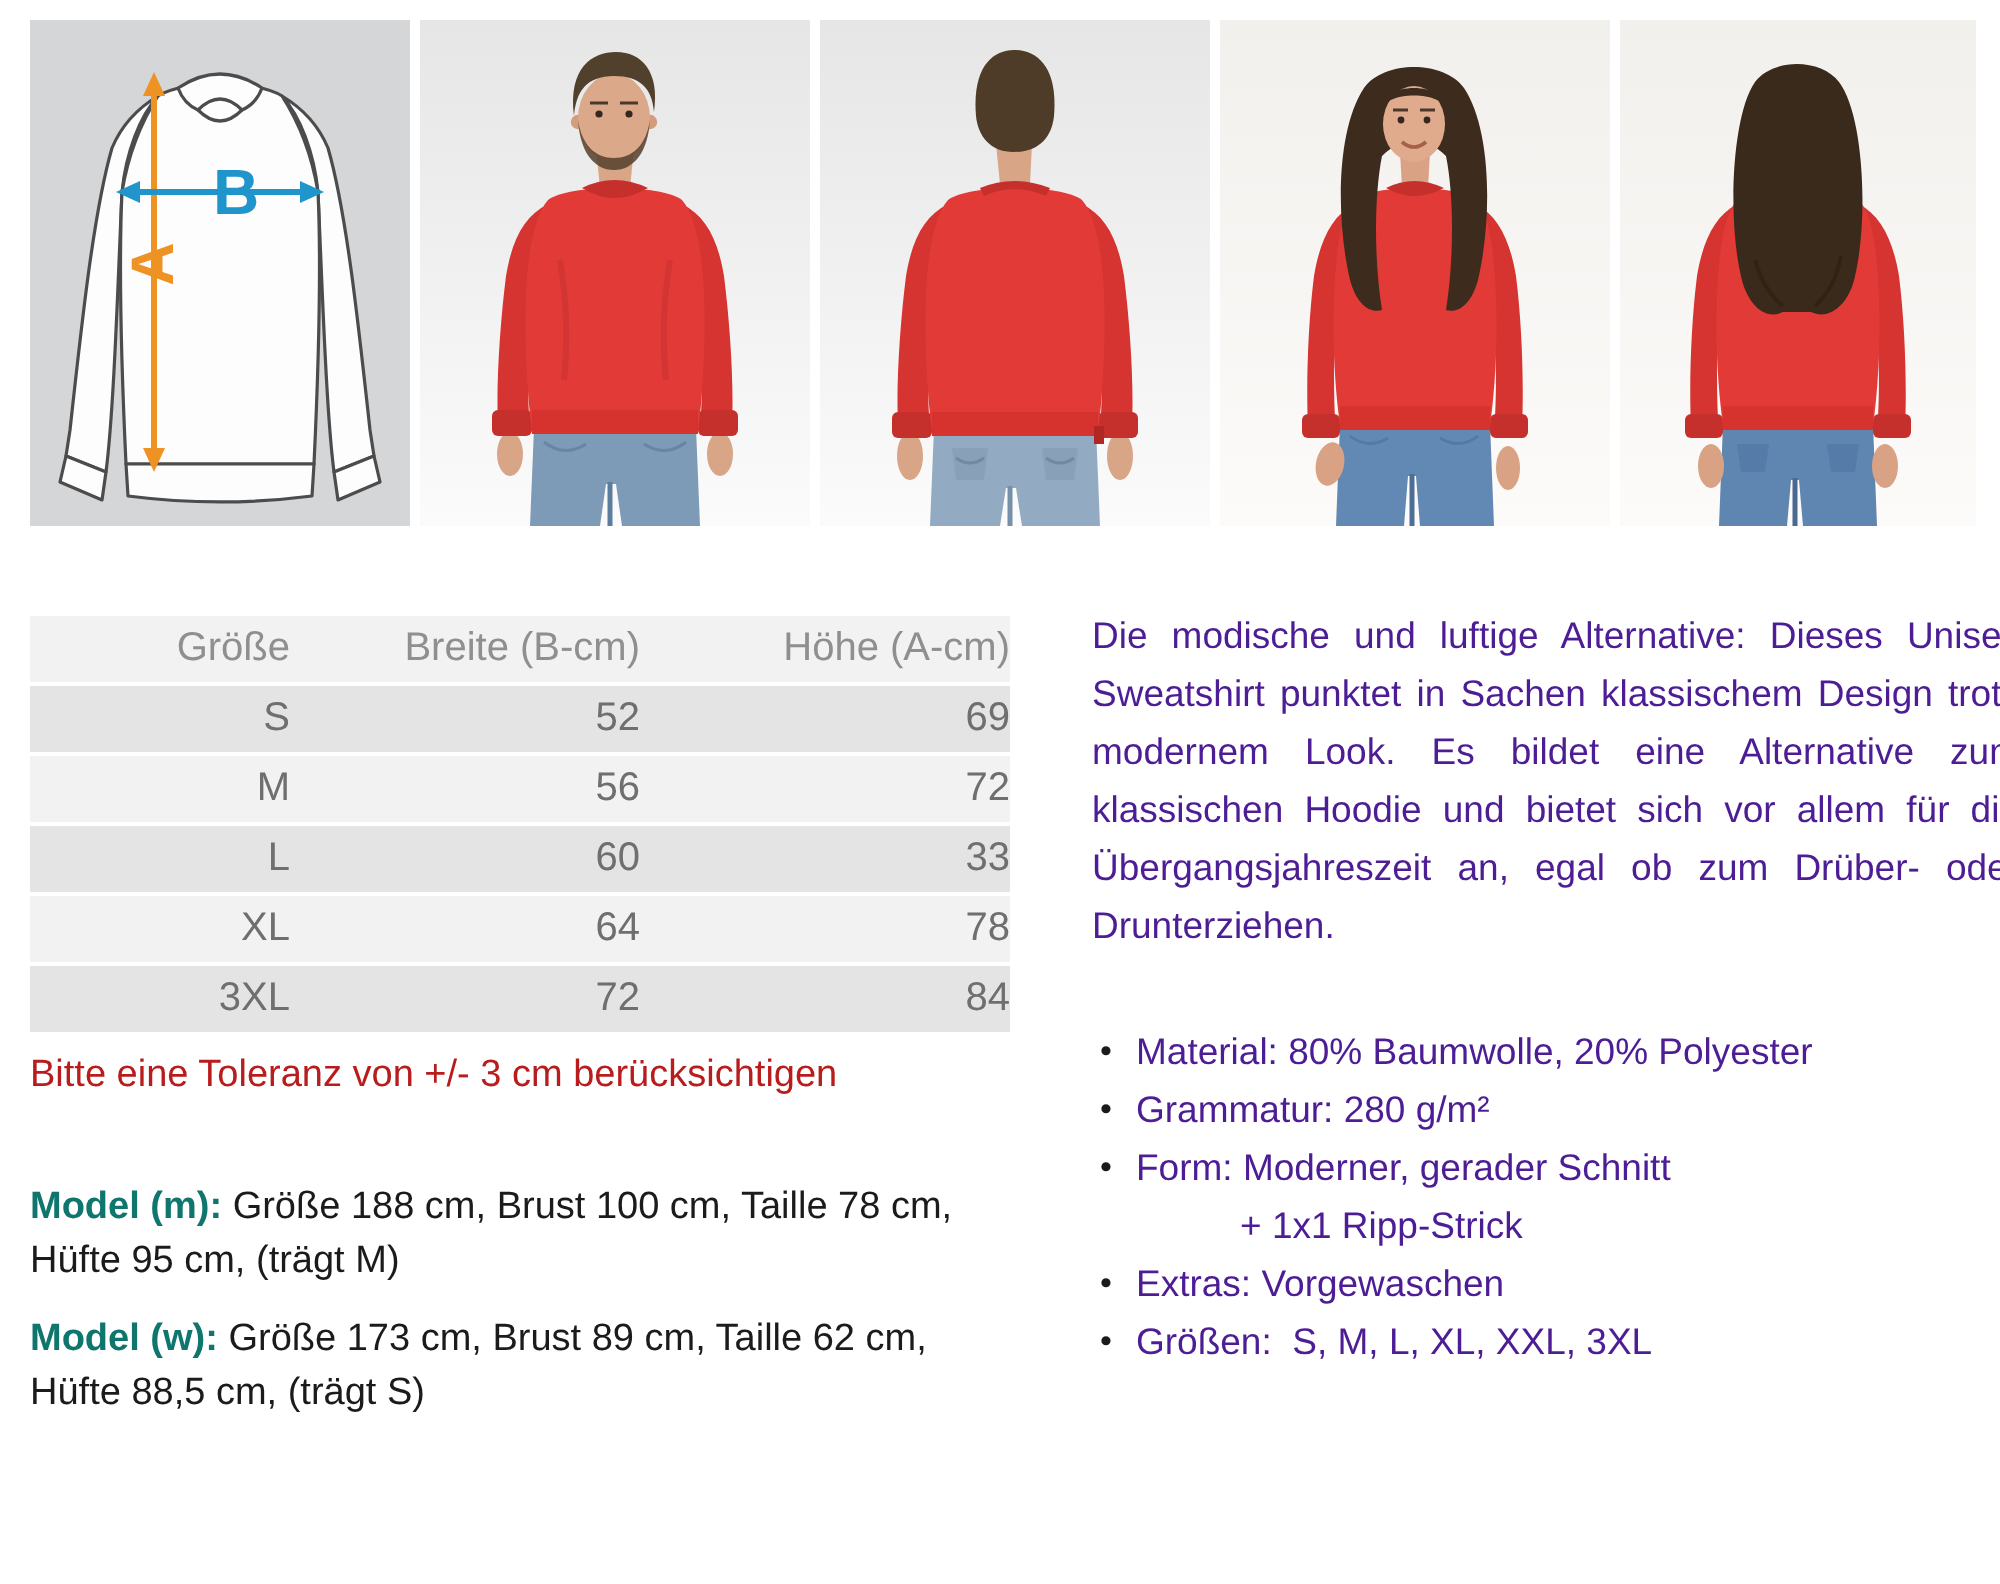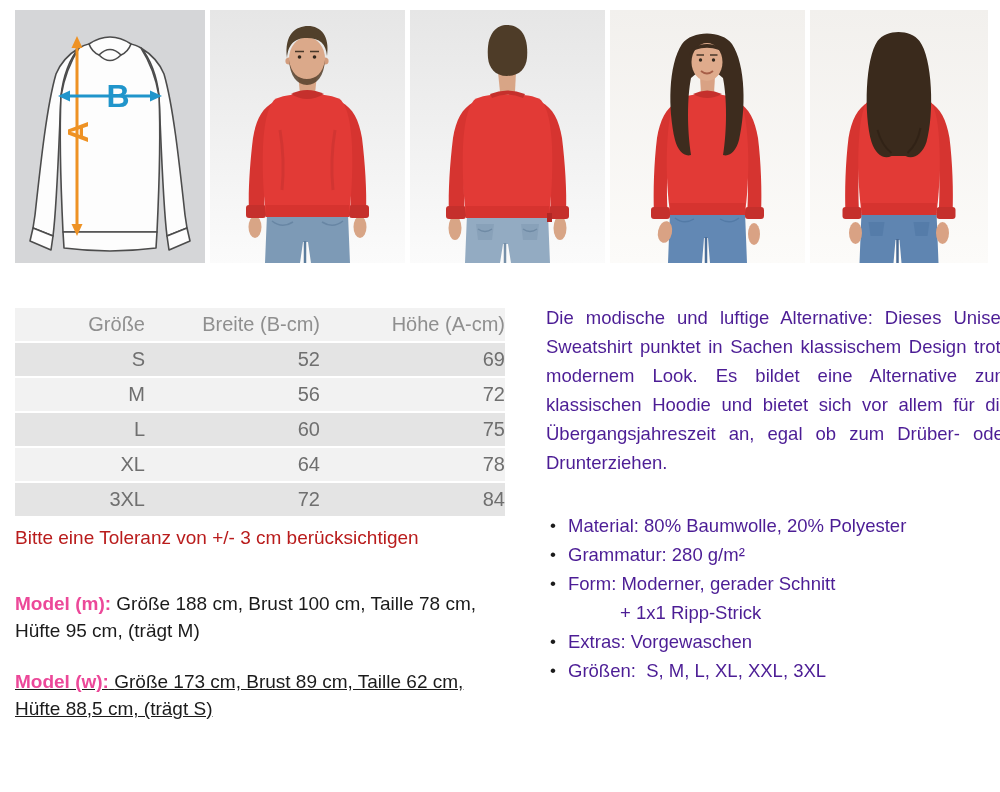--- a/index.html
+++ b/index.html
@@ -22,22 +22,22 @@
     height:33px;padding:0 0 0 42px;text-align:right;font-weight:normal;
     border-bottom:2px solid #ffffff;white-space:nowrap;overflow:hidden;
   }
   table.size th{background:var(--table-row-light,#f2f2f2);color:var(--table-header-text,#8f8f8f);}
   table.size td{color:var(--table-text,#6f6f6f);}
   table.size tbody tr:nth-child(odd) td{background:var(--table-row-dark,#e4e4e4);}
   table.size tbody tr:nth-child(even) td{background:var(--table-row-light,#f2f2f2);}
 
   .note{margin-top:9px;font-size:19px;color:#b91c1c;}
   .model{margin:0;margin-top:41px;font-size:19px;line-height:27px;color:#1b1b1b;width:478px;}
-  .model + .model{margin-top:24px;text-decoration:underline;}
-  .model b{font-weight:bold;color:#ec4899;}
+  .model + .model{margin-top:12px;}
+  .model b{font-weight:bold;color:#0f766e;}
 
   
   .right-col{position:absolute;left:546px;top:303px;width:464px;font-size:18.5px;color:#4c1d95;}
   .desc{margin:0;text-align:justify;line-height:29px;}
   ul.bullets{list-style:none;margin:34px 0 16px 0;padding:0;line-height:29px;}
   ul.bullets li{padding-left:22px;position:relative;}
   ul.bullets li::before{content:"\2022";position:absolute;left:4px;top:0;color:#1b1b1b;font-size:17px;}
   ul.bullets .sub{padding-left:52px;}
 </style>
 </head>
@@ -215,21 +215,21 @@
         <td>69</td>
       </tr>
       <tr>
         <td>M</td>
         <td>56</td>
         <td>72</td>
       </tr>
       <tr>
         <td>L</td>
         <td>60</td>
-        <td>75</td>
+        <td>33</td>
       </tr>
       <tr>
         <td>XL</td>
         <td>64</td>
         <td>78</td>
       </tr>
       <tr>
         <td>3XL</td>
         <td>72</td>
         <td>84</td>

